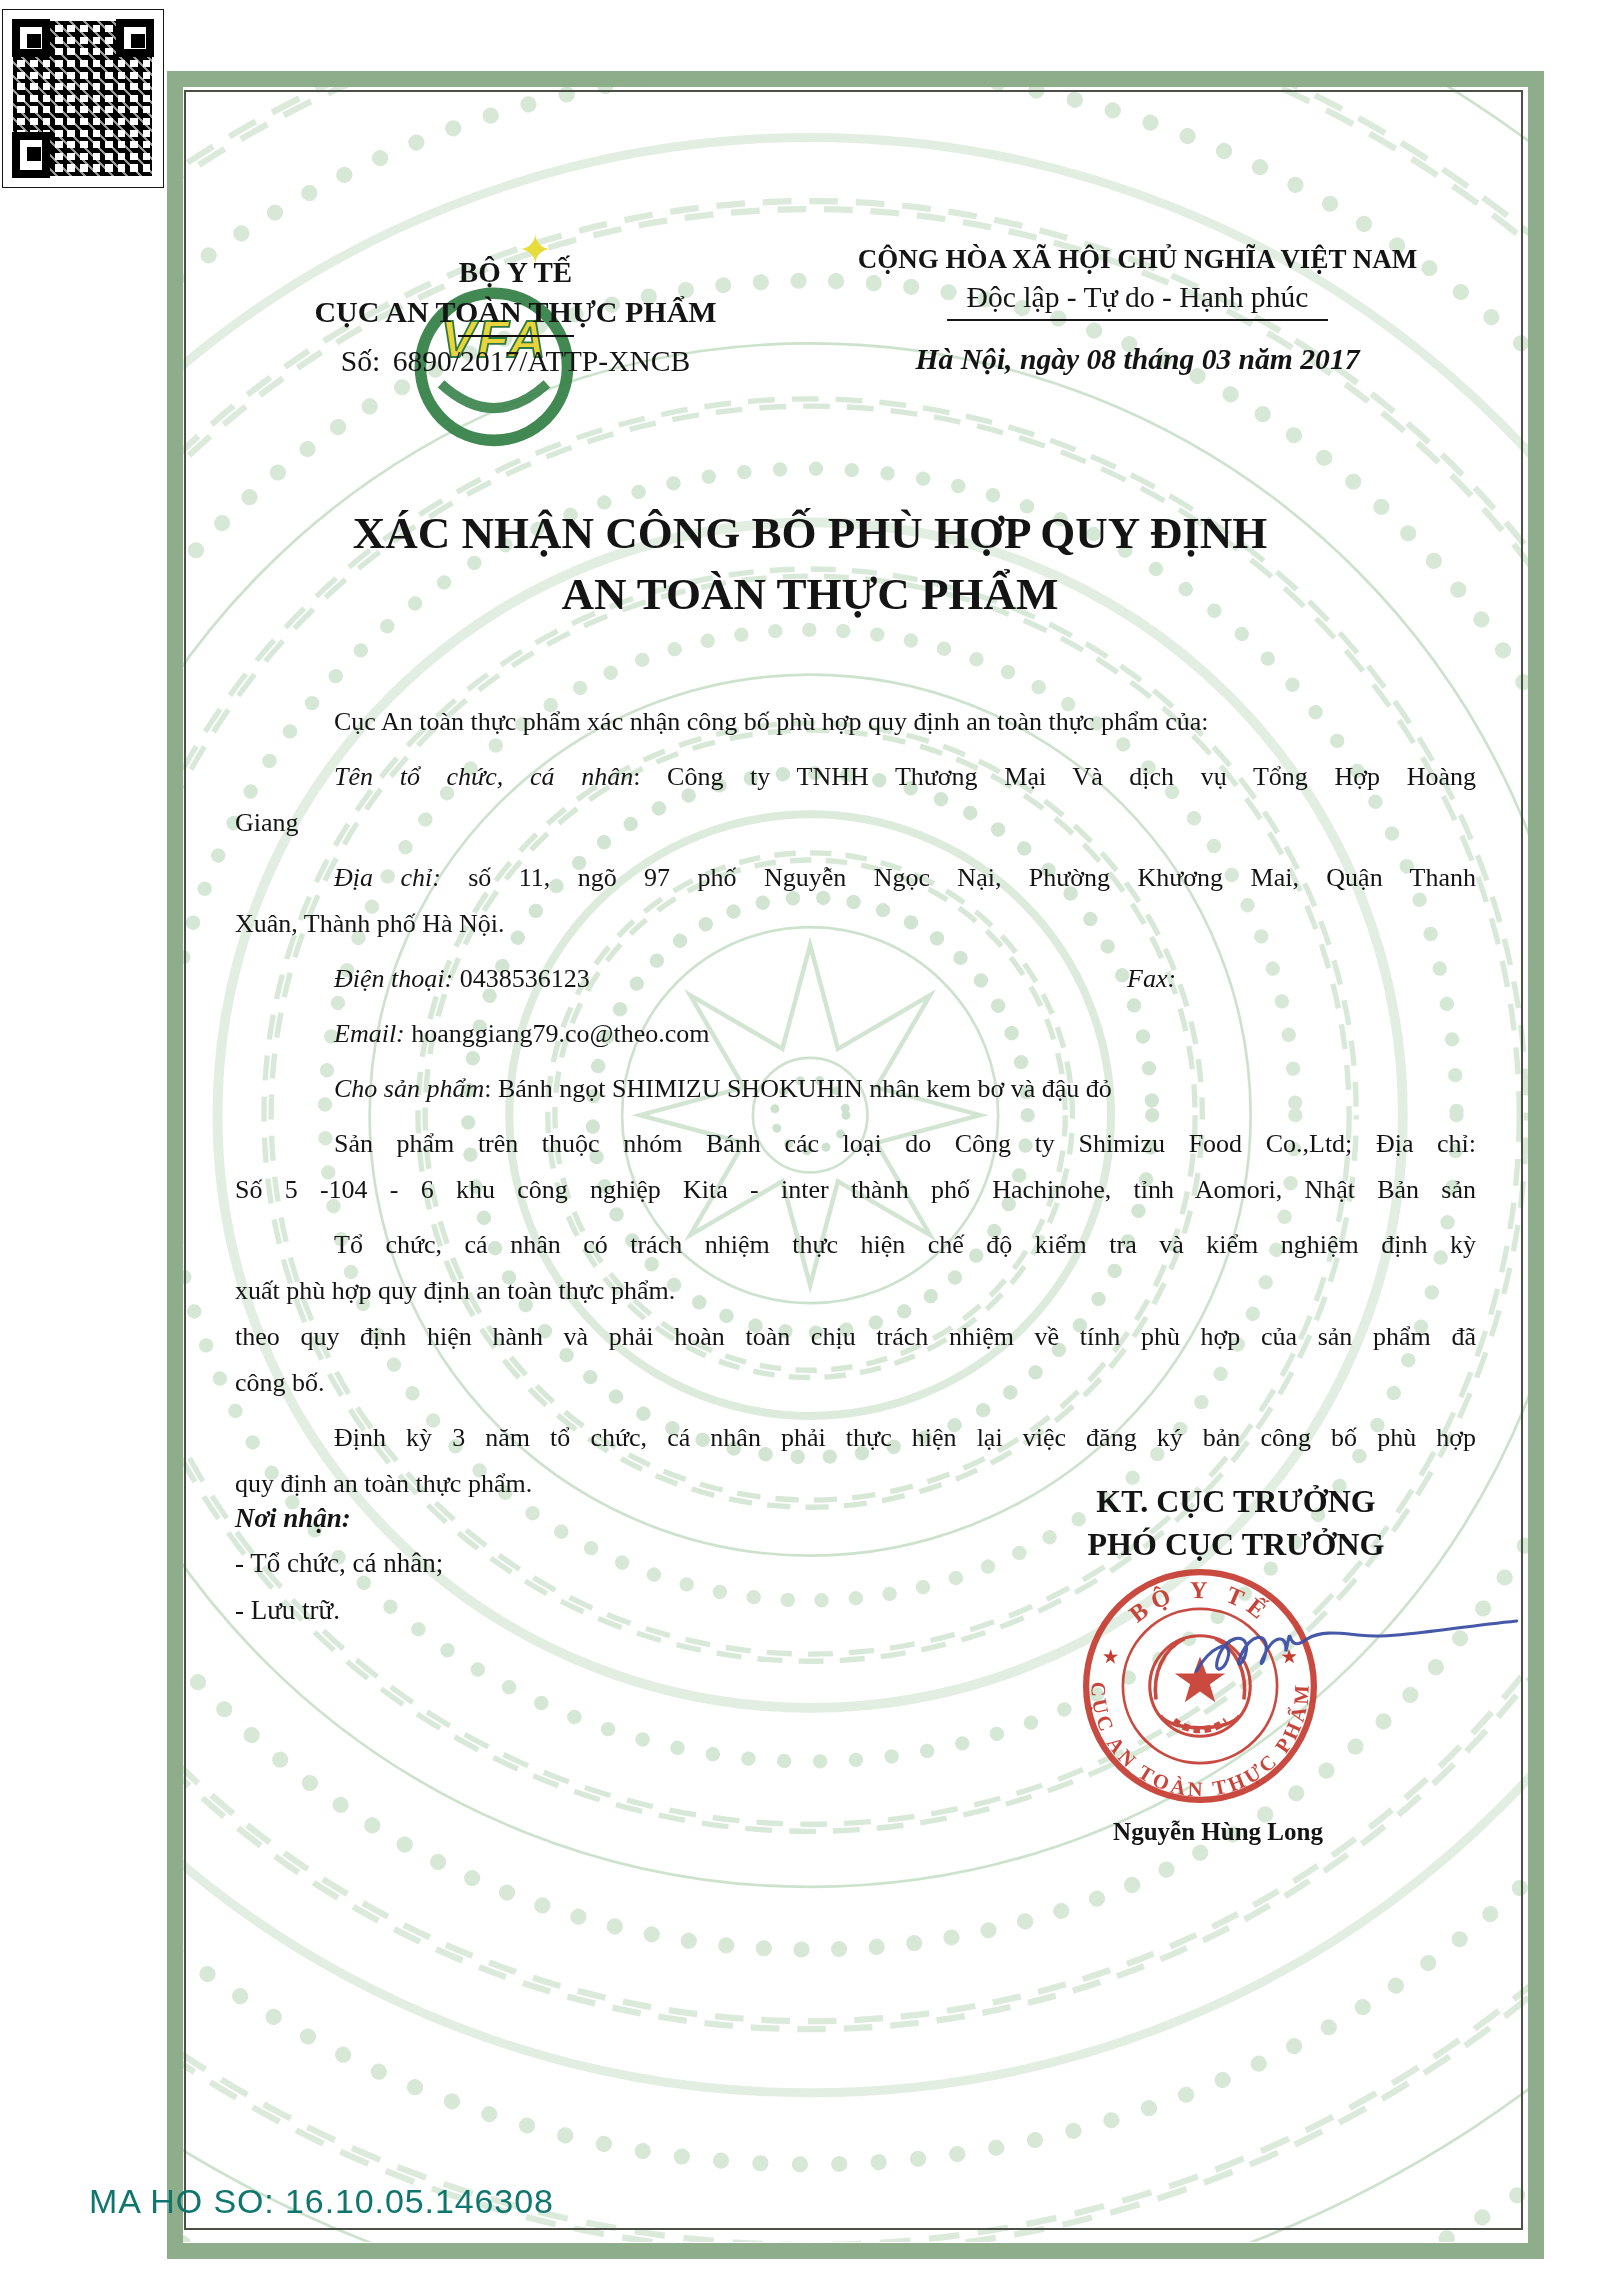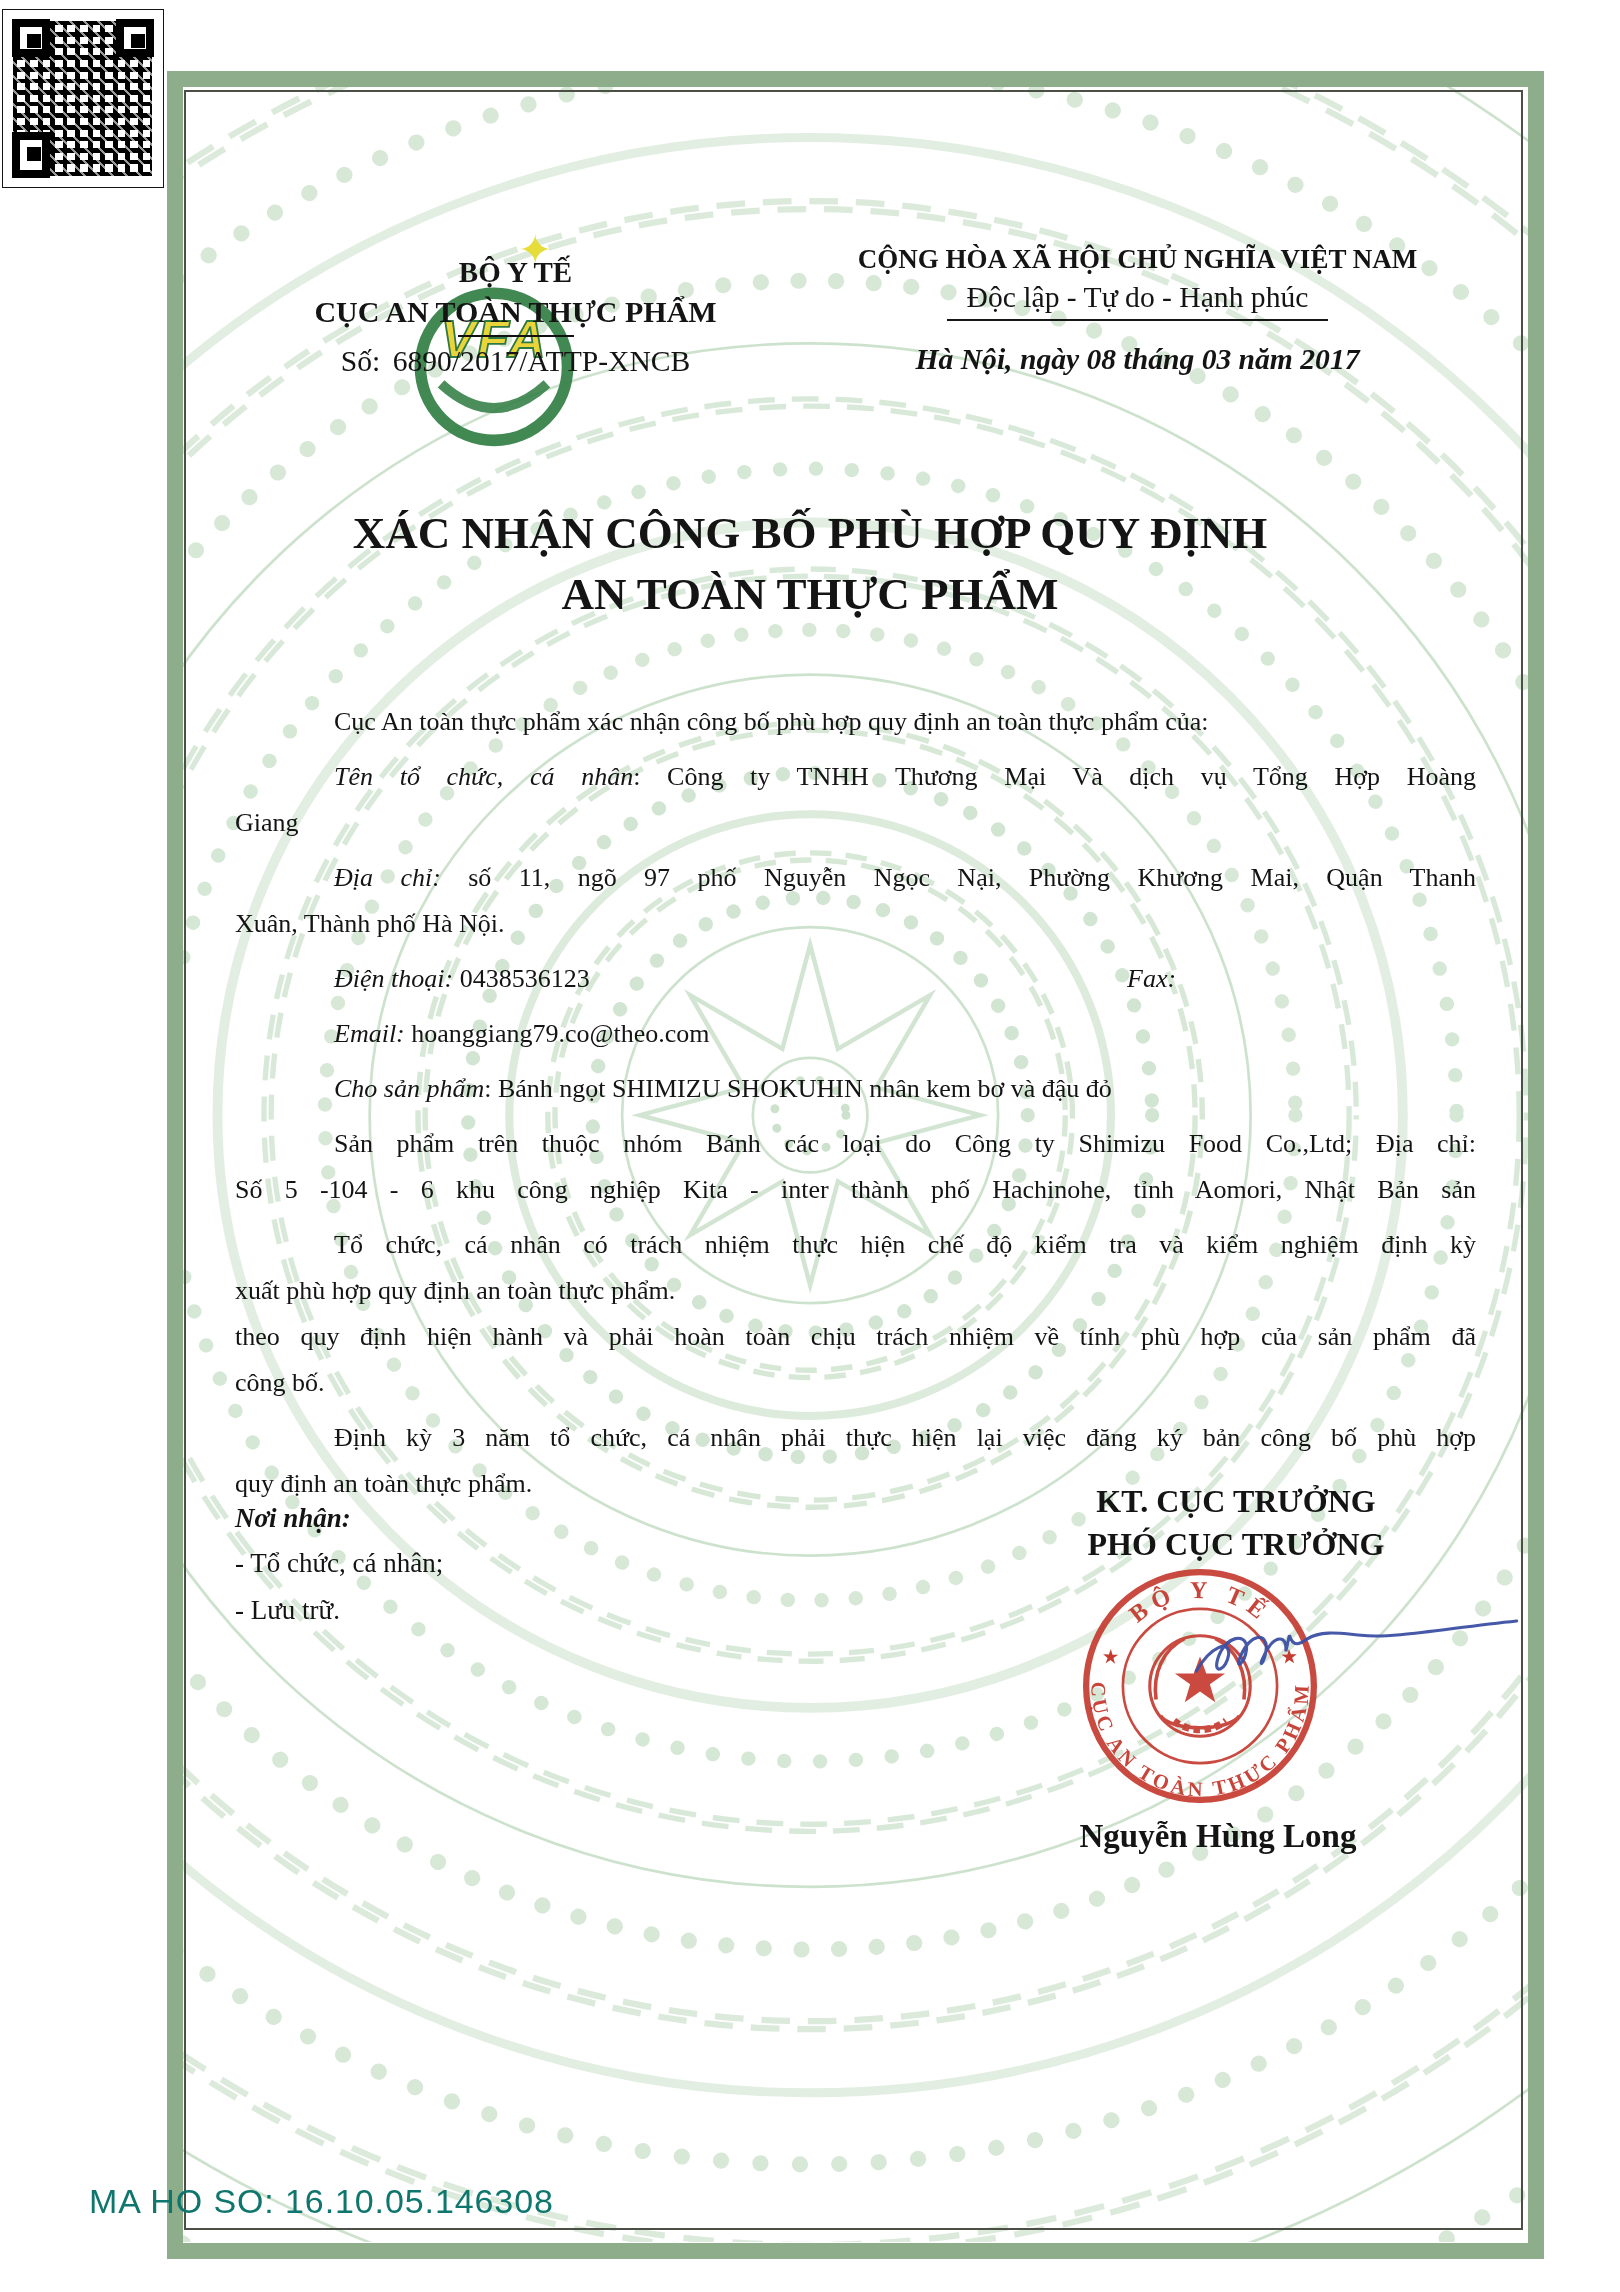--- a/index.html
+++ b/index.html
@@ -64,21 +64,21 @@
 
   
   .recips{position:absolute;left:235px;top:1497px;z-index:4;font-size:27px;}
   .rc-title{font-weight:bold;font-style:italic;line-height:43px;}
   .rc-item{line-height:47px;}
   .kt-block{position:absolute;left:985px;top:1480px;width:502px;text-align:center;z-index:4;
             font-weight:bold;font-size:32px;line-height:43px;}
   .seal{position:absolute;left:1070px;top:1556px;z-index:3;}
   .sig{position:absolute;left:1191px;top:1612px;z-index:4;}
   .signer-name{position:absolute;left:967px;top:1818px;width:502px;text-align:center;z-index:4;
-               font-weight:bold;font-size:33px;}
+               font-weight:bold;font-size:25px;}
 
   .mahoso{position:absolute;left:89px;top:2182px;z-index:6;
           font-family:Liberation Sans, sans-serif;
           font-size:34px;color:#0f766e;letter-spacing:0.9px;}
 </style>
 </head>
 <body>
 
 <div class="page">
 

